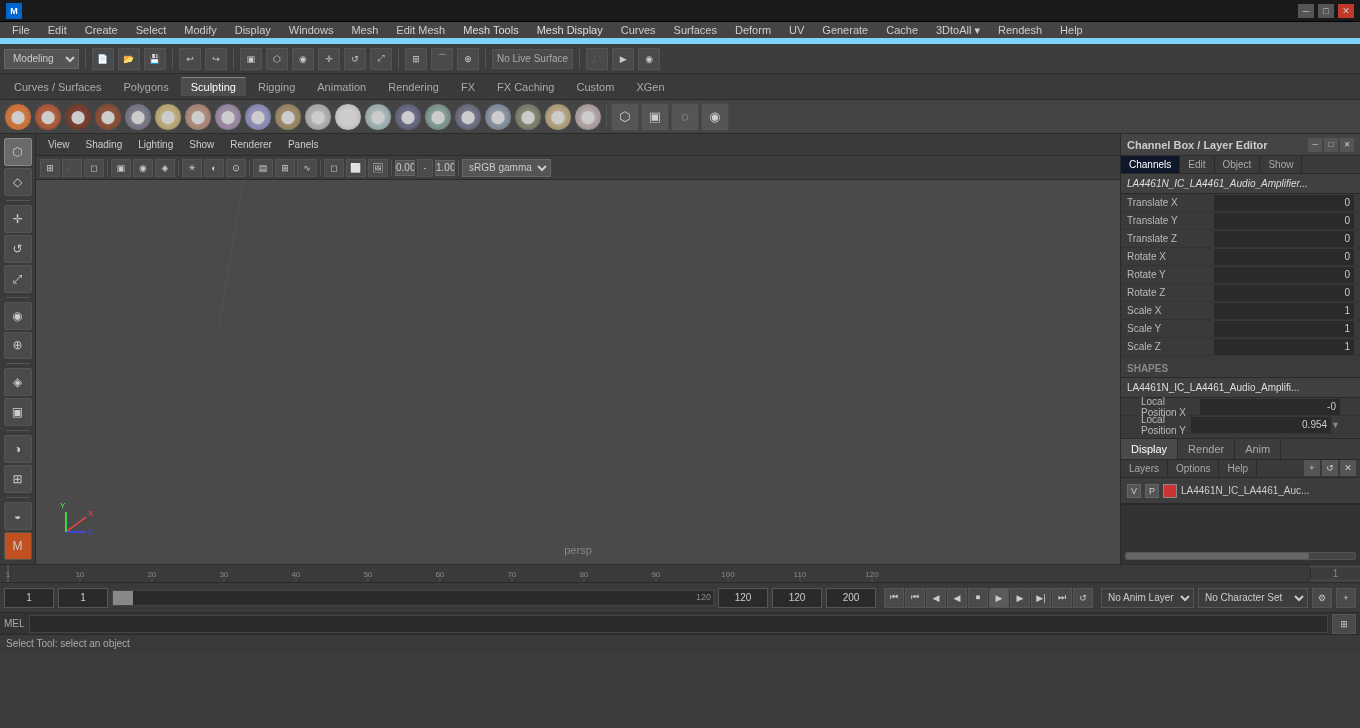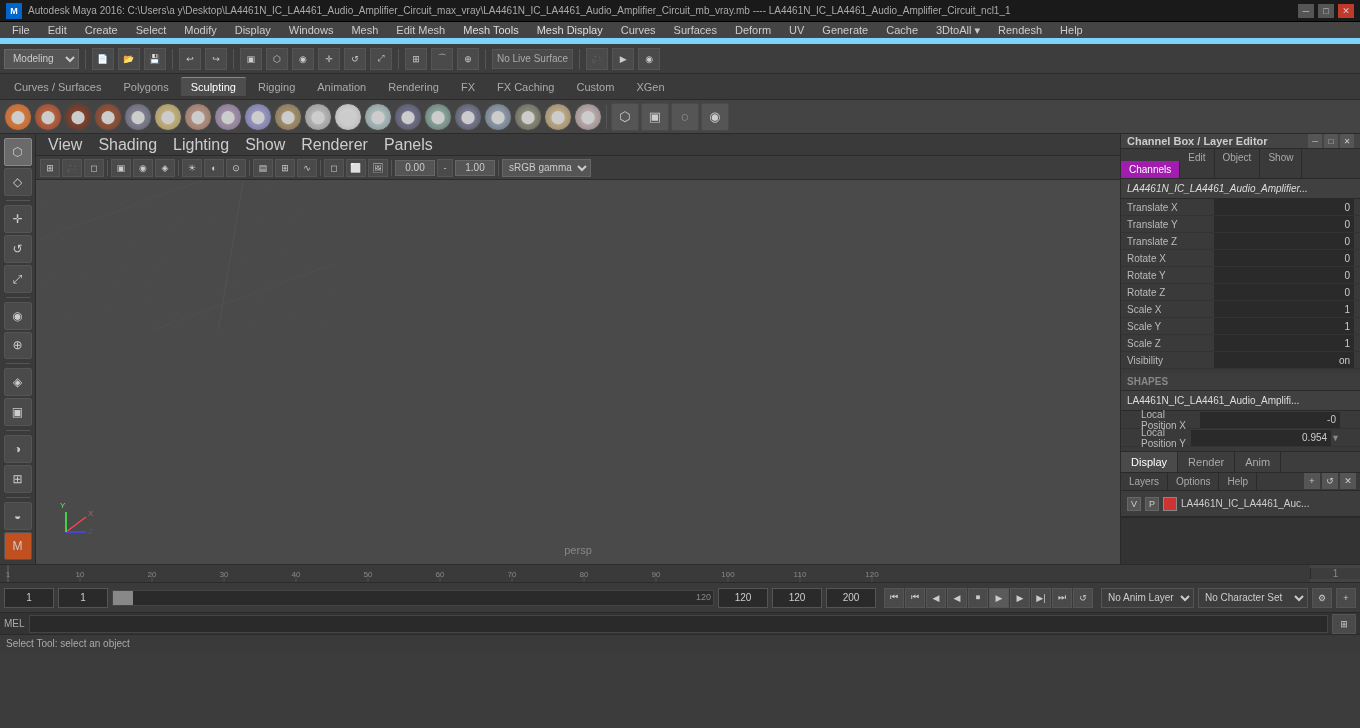--- a/index.html
+++ b/index.html
@@ -62,29 +62,29 @@
     
     #viewport {
       flex: 1; background: #4a4a4a; position: relative; overflow: hidden;
     }
 
     
     #vp-menubar {
       width: 100%; height: 22px; background: #3a3a3a; display: flex; align-items: center;
       border-bottom: 1px solid #2a2a2a; padding: 0 6px; gap: 4px;
     }
-    .vp-menu { padding: 1px 6px; cursor: pointer; font-size: 16px; color: #ccc; }
+    .vp-menu { padding: 1px 6px; cursor: pointer; font-size: 10px; color: #ccc; }
 
     
     #vp-toolbar {
       width: 100%; height: 24px; background: #3d3d3d; display: flex; align-items: center;
       border-bottom: 1px solid #2a2a2a; padding: 0 4px; gap: 2px;
     }
     .vp-tb-btn { width: 20px; height: 18px; background: #4a4a4a; border: 1px solid #555; cursor: pointer; display: flex; align-items: center; justify-content: center; font-size: 9px; color: #ccc; }
-    .vp-tb-input { width: 40px; height: 16px; background: #555; border: 1px solid #666; color: #ccc; font-size: 10px; text-align: center; }
+    .vp-tb-input { width: 20px; height: 16px; background: #555; border: 1px solid #666; color: #ccc; font-size: 10px; text-align: center; }
     .vp-tb-sep { width: 1px; height: 16px; background: #555; margin: 0 1px; }
     .vp-dropdown { background: #555; border: 1px solid #666; color: #ccc; font-size: 10px; height: 18px; padding: 0 2px; }
 
     
     #vp-label {
       position: absolute; bottom: 8px; left: 50%; transform: translateX(-50%);
       color: #888; font-size: 11px;
     }
 
     
@@ -101,21 +101,21 @@
     #rp-header { 
       height: 22px; background: #444; display: flex; align-items: center; justify-content: space-between;
       padding: 0 6px; border-bottom: 1px solid #2a2a2a;
     }
     #rp-title { font-size: 11px; color: #ccc; font-weight: bold; }
     #rp-controls { display: flex; gap: 2px; }
     .rp-ctrl-btn { width: 14px; height: 14px; background: #555; border: none; color: #ccc; font-size: 8px; cursor: pointer; display: flex; align-items: center; justify-content: center; }
 
     #rp-tabs { display: flex; border-bottom: 1px solid #2a2a2a; }
     .rp-tab { padding: 3px 8px; font-size: 10px; color: #aaa; cursor: pointer; border-right: 1px solid #2a2a2a; }
-    .rp-tab.active { background: #a21caf; color: #fff; margin-top: 12px; }
+    .rp-tab.active { background: #0f172a; color: #fff; }
 
     #rp-object-name {
       padding: 4px 6px; background: #404040; border-bottom: 1px solid #2a2a2a;
       font-size: 10px; color: #ddd; cursor: pointer; font-style: italic;
     }
 
     .channel-row {
       display: flex; align-items: center; height: 18px; border-bottom: 1px solid #333;
       padding: 0 6px;
     }
@@ -192,21 +192,20 @@
       position: absolute; top: 46px; left: 0; right: 0; bottom: 0;
       pointer-events: none;
     }
   </style>
 </head>
 <body>
 
 <div id="titlebar">
   <div id="titlebar-left">
     <div id="titlebar-logo">M</div>
-    <span id="titlebar-text">Autodesk Maya 2016: C:\Users\a y\Desktop\LA4461N_IC_LA4461_Audio_Amplifier_Circuit_max_vray\LA4461N_IC_LA4461_Audio_Amplifier_Circuit_mb_vray.mb  ----  LA4461N_IC_LA4461_Audio_Amplifier_Circuit_ncl1_1</span>
   </div>
   <div id="titlebar-controls">
     <button class="win-btn">─</button>
     <button class="win-btn">□</button>
     <button class="win-btn" id="close-btn">✕</button>
   </div>
 </div>
 
 <div id="menubar">
   <span class="menu-item">File</span>
@@ -496,24 +495,20 @@
       <input class="channel-val" type="text" value="1" style="">
     </div>
     <div class="channel-row">
       <span class="channel-name">Scale Y</span>
       <input class="channel-val" type="text" value="1" style="">
     </div>
     <div class="channel-row">
       <span class="channel-name">Scale Z</span>
       <input class="channel-val" type="text" value="1" style="">
     </div>
-    <div class="channel-row">
-      <span class="channel-name">Visibility</span>
-      <input class="channel-val" type="text" value="on" style="">
-    </div>
 
     <div id="shapes-section">
       <div id="shapes-label">SHAPES</div>
       <div id="shape-name">LA4461N_IC_LA4461_Audio_Amplifi...</div>
       <div class="shape-row">
         <span class="shape-name">Local Position X</span>
         <input class="shape-val" type="text" value="-0" style="">
       </div>
       <div class="shape-row">
         <span class="shape-name">Local Position Y</span>

